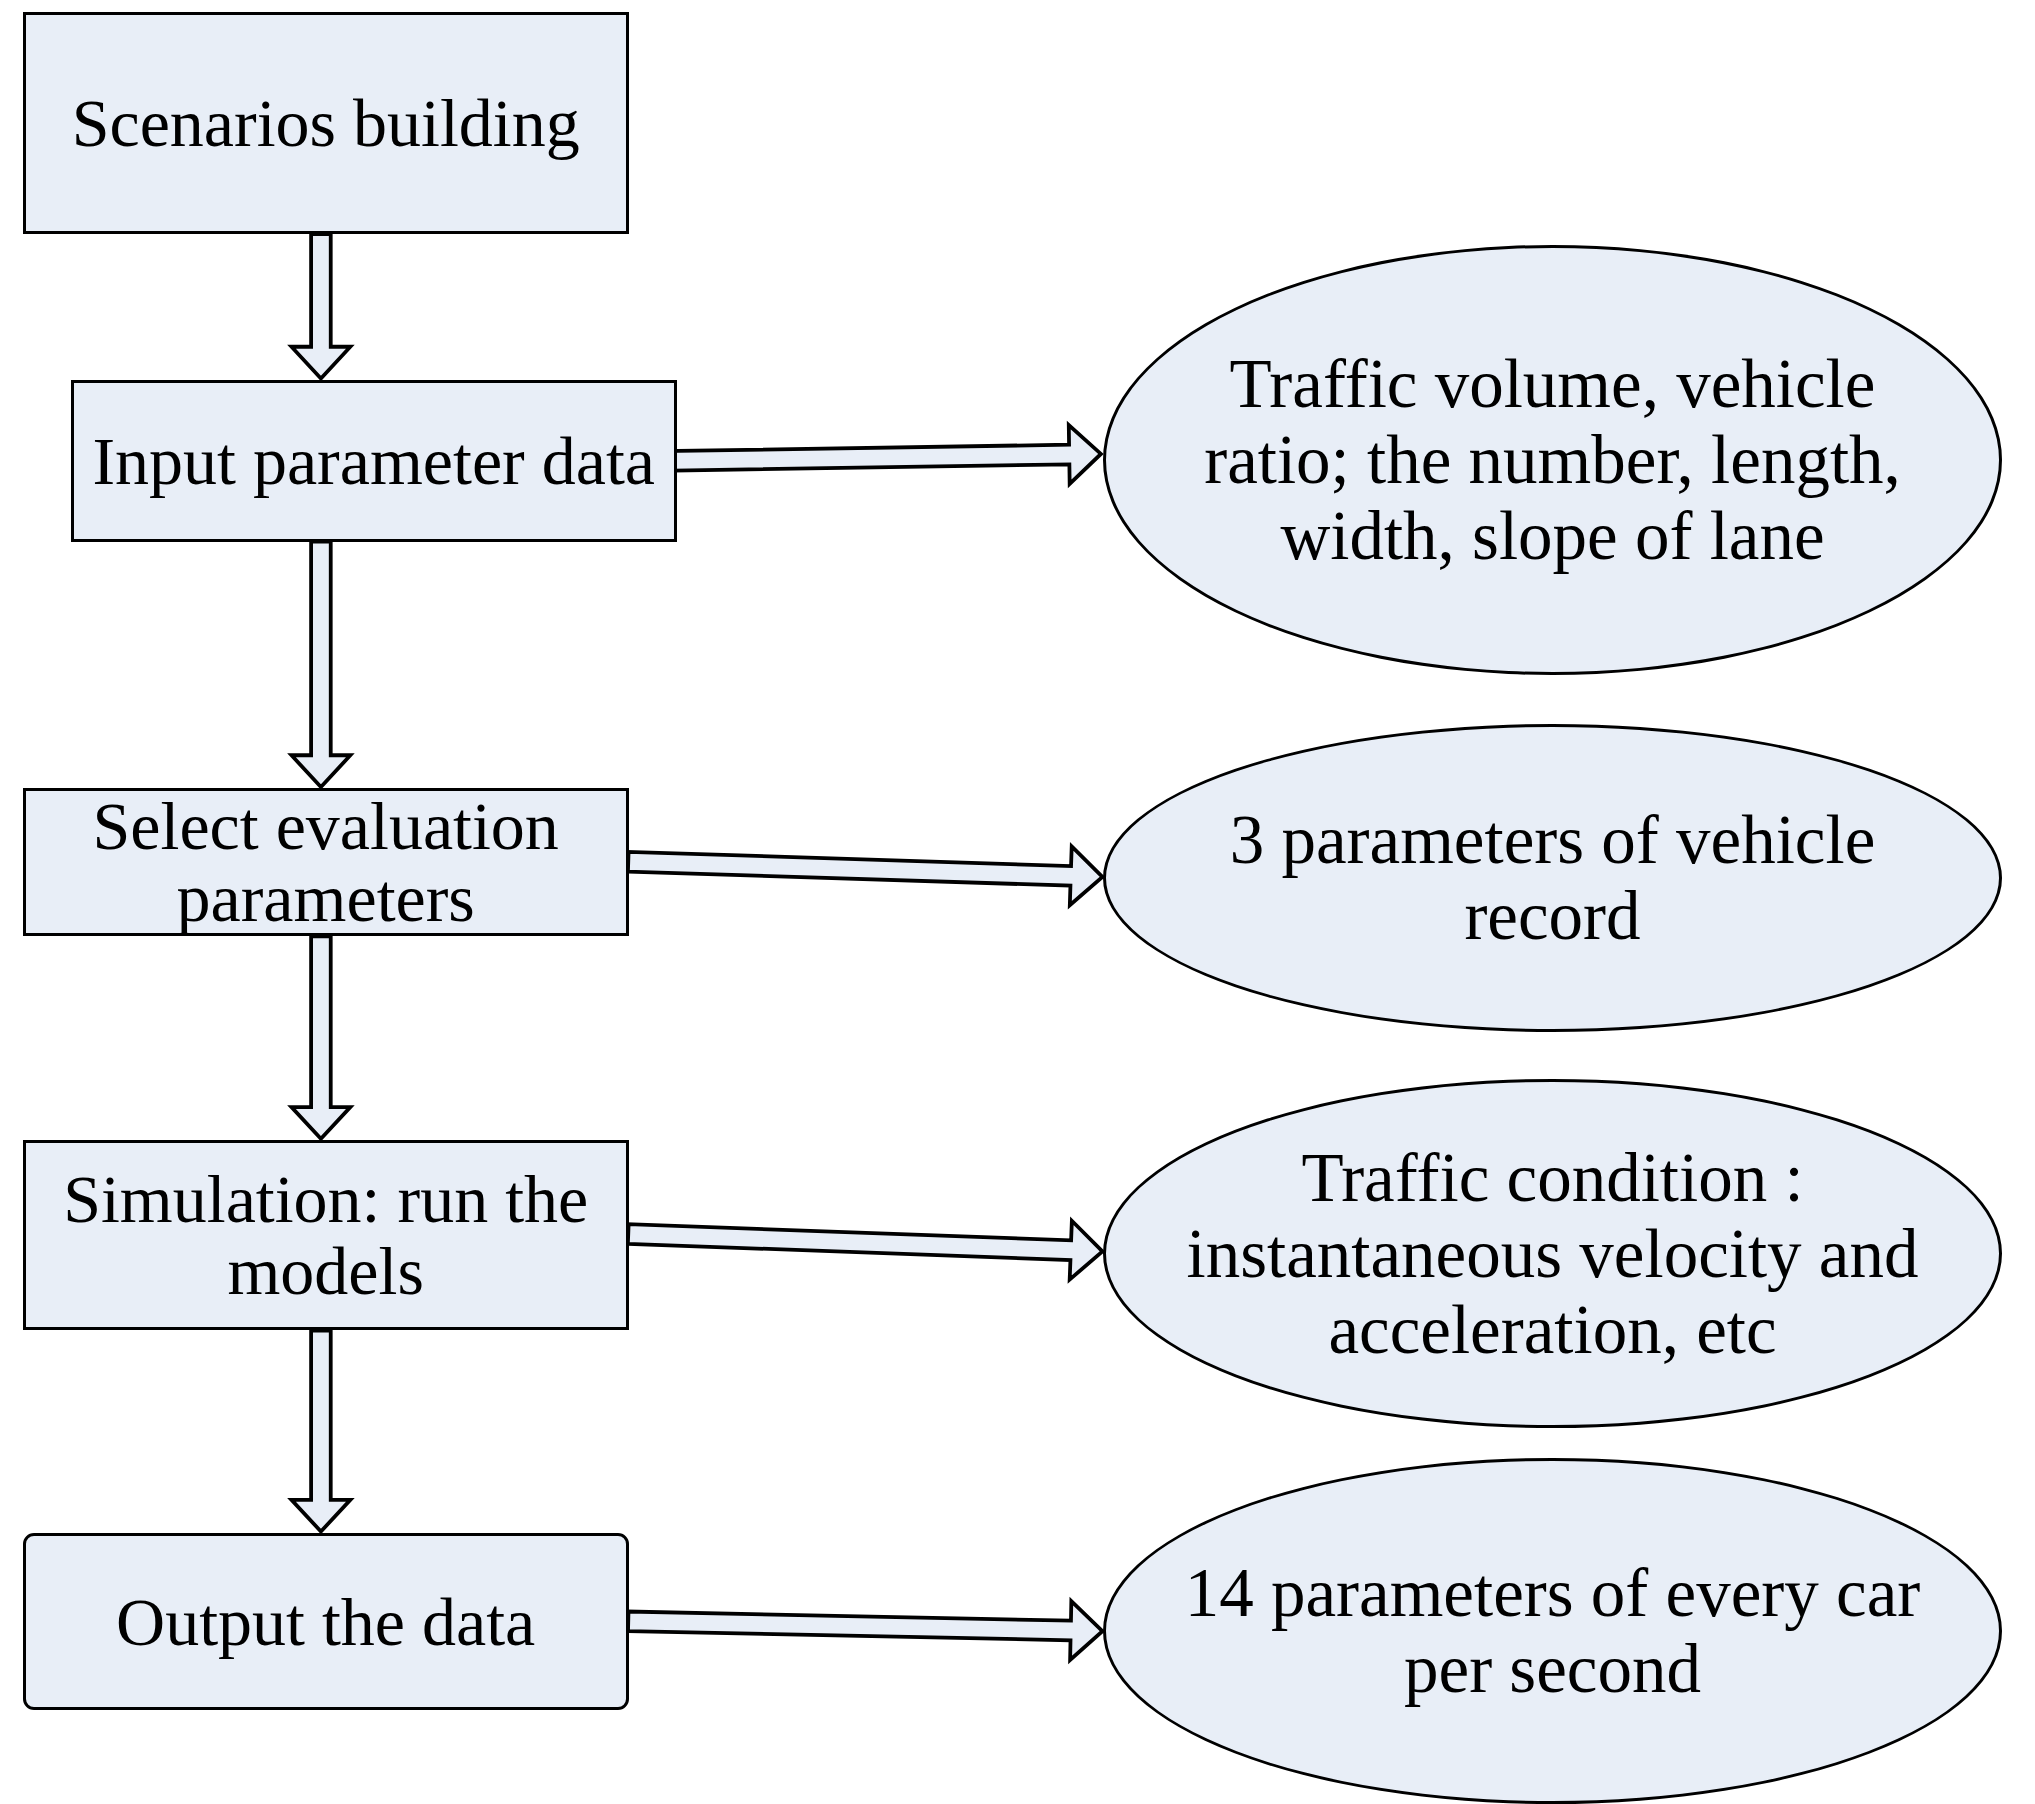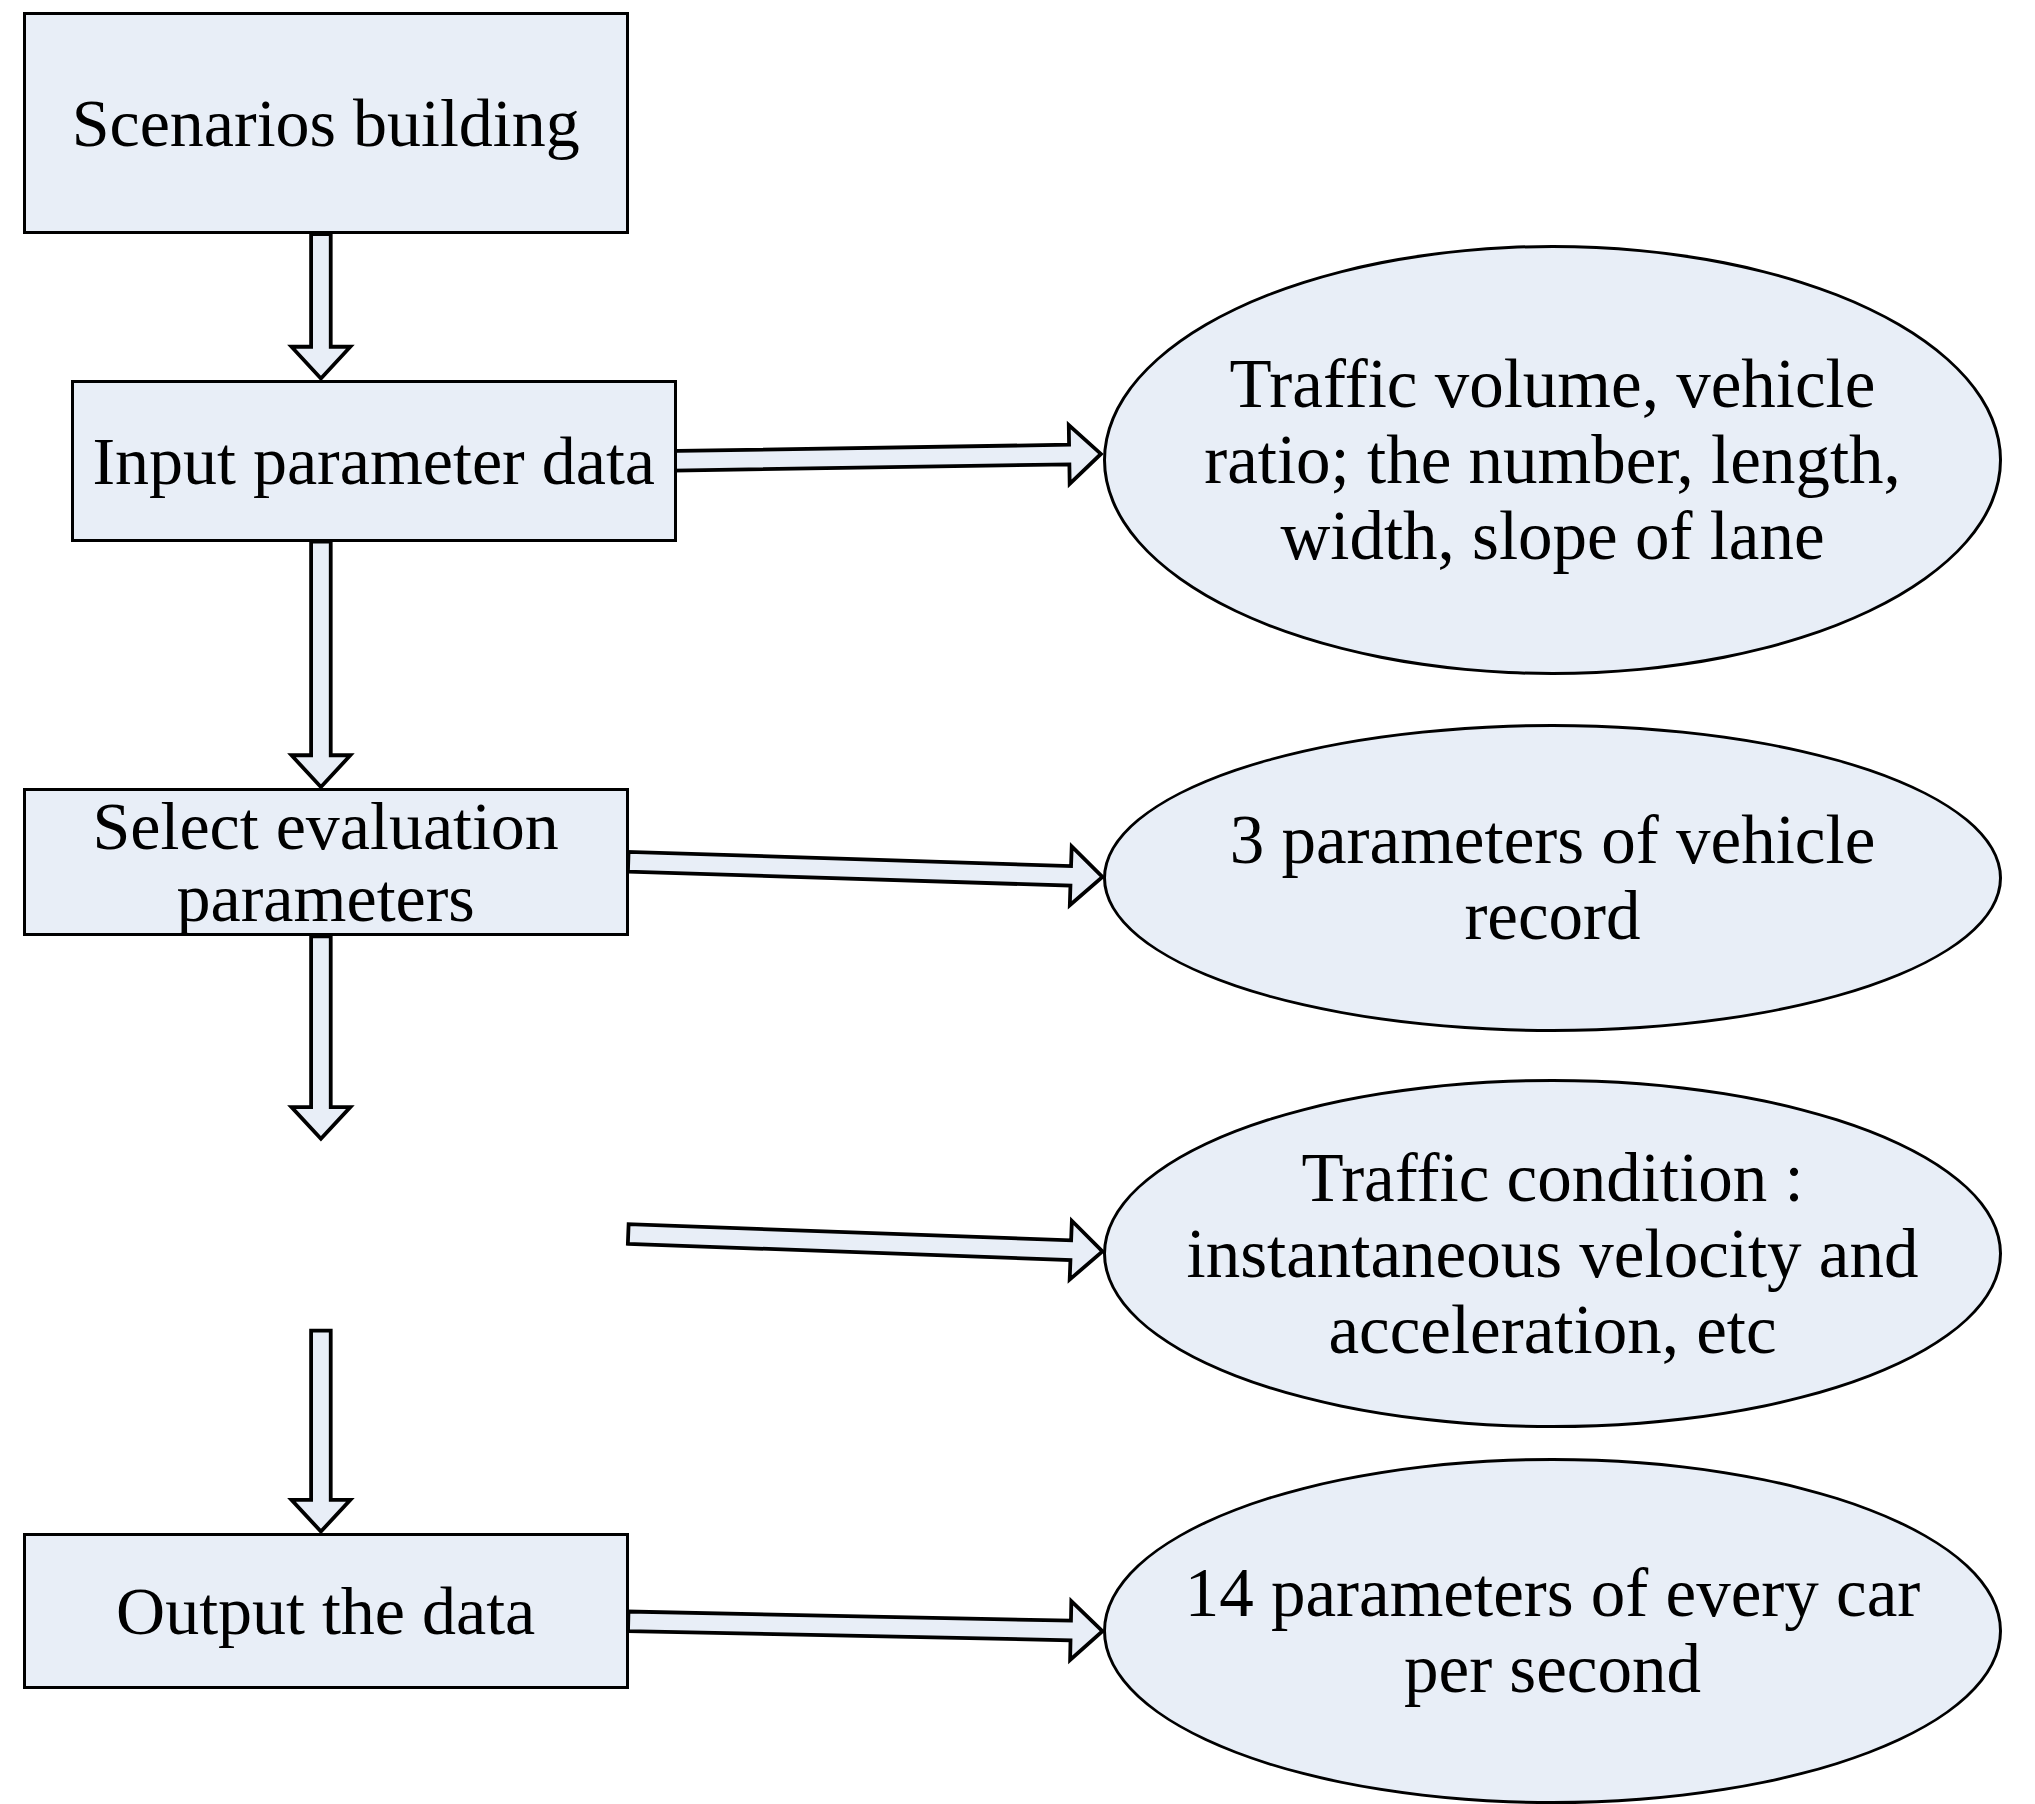--- a/index.html
+++ b/index.html
@@ -66,22 +66,24 @@
       <path d="M831.7 2160.0 L 1417.7 2172.1 L 1417.2 2198.1 L 1460.0 2160.0 L 1418.8 2120.1 L 1418.3 2146.1 L 832.3 2134.0 Z" class="block-arrow"></path>
     </svg>
 
   <div class="node rect" style="left:22.7px; top:12px; width:606px; height:222px;">Scenarios building</div>
 
   <div class="node rect" style="left:22.7px; top:380px; width:606px; height:162px;margin-left:48px;">Input parameter data</div>
 
   <div class="node rect" style="left:22.7px; top:788px; width:606px; height:148px;">Select evaluation
 parameters</div>
 
+  <div class="node rect" style="left:22.7px; top:1140px; width:606px; height:190px;">Simulation: run the
+models</div>
 
-  <div class="node rect" style="left:22.7px; top:1533px; width:606px; height:156px;">Output the data</div>
+  <div class="node rect" style="left:22.7px; top:1533px; width:606px; height:177px;border-radius:11px;">Output the data</div>
 
   <div class="node ellipse" style="left:1103px; top:245px; width:899px; height:430px;">Traffic volume, vehicle
 ratio; the number, length,
 width, slope of lane</div>
 
   <div class="node ellipse" style="left:1103px; top:724px; width:899px; height:308px;">3 parameters of vehicle
 record</div>
 
   <div class="node ellipse" style="left:1103px; top:1079px; width:899px; height:349px;">Traffic condition :
 instantaneous velocity and

